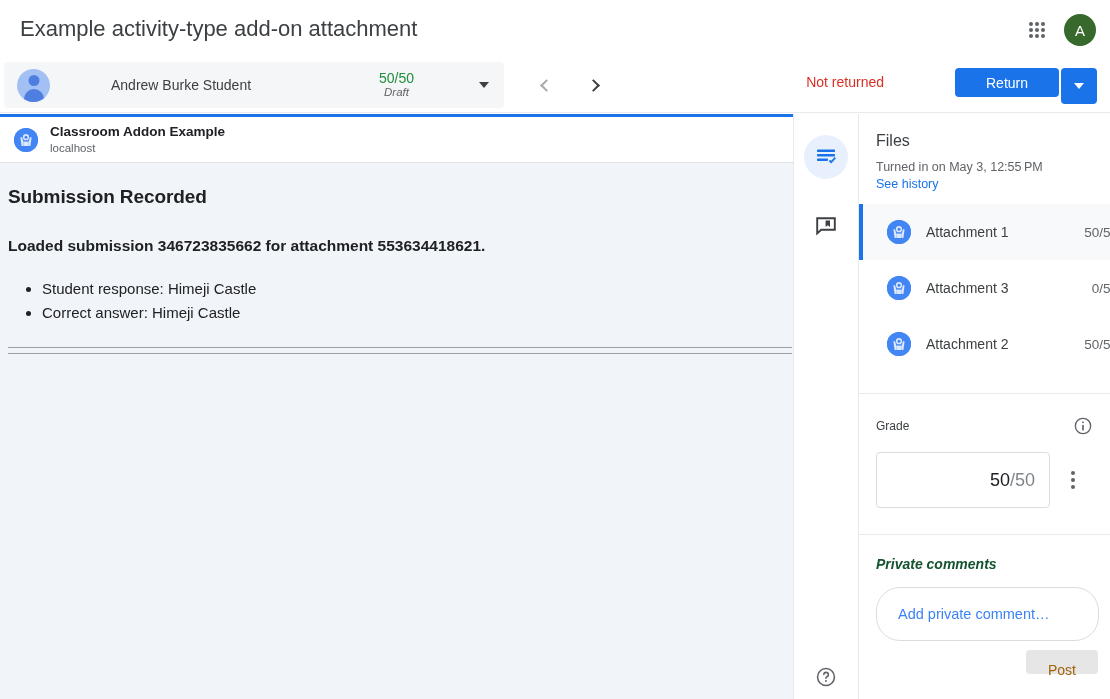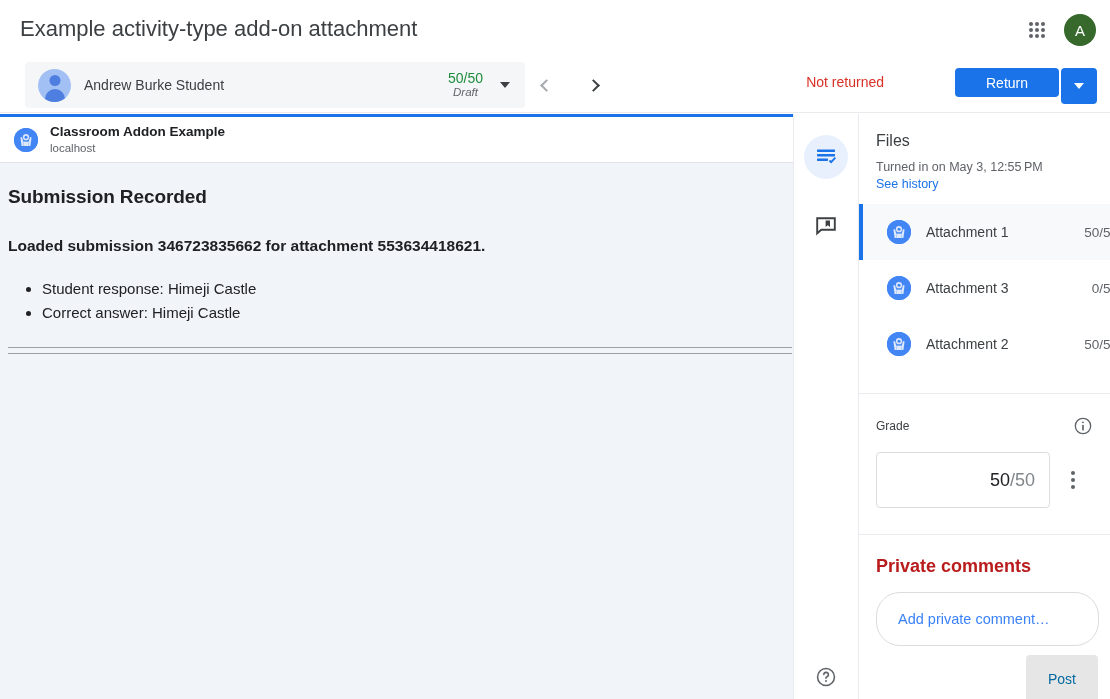--- a/index.html
+++ b/index.html
@@ -85,28 +85,29 @@
   .subbar {
     position: absolute;
     top: 58px; left: 0;
     width: 1110px;
     height: 55px;
     background: #fff;
     border-bottom: 1px solid #e8eaed;
   }
   .student-chip {
     position: absolute;
-    left: 25px; top: 62px;
+    left: 4px; top: 62px;
     width: 500px;
     height: 46px;
     background: #f5f6f7;
     border-radius: 4px;
     display: flex;
     align-items: center;
     cursor: pointer;
+    gap: 48px;
   }
   .student-avatar {
     width: 33px; height: 33px;
     border-radius: 50%;
     background: #a3c0f5;
     margin-left: 13px;
     position: relative;
     flex: 0 0 auto;
     overflow: hidden;
   }
@@ -475,24 +476,25 @@
   }
   .kebab i { width: 4px; height: 4px; border-radius: 50%; background: #5f6368; display: block; }
 
   .sb-divider2 {
     height: 1px;
     background: #e8eaed;
     margin-top: 26px;
   }
 
   .pc-head {
-    font-size: 18px;
+    font-size: 14px;
     font-weight: 700;
-    color: #b91c1c;
+    color: #14532d;
     padding: 21px 0 0 17px;
+    font-style: italic;
   }
   .pc-input {
     margin: 15px 0 0 17px;
     width: 223px;
     height: 54px;
     border: 1px solid #dadce0;
     border-radius: 24px;
     display: flex;
     align-items: center;
     padding-left: 21px;
@@ -503,31 +505,31 @@
     font-size: 14.5px;
     color: #3b82f6;
   }
   .pc-post-row {
     display: flex;
     justify-content: flex-end;
     margin-top: 9px;
     padding-right: 12px;
   }
   .btn-post {
-    height: 48px;
+    height: 20px;
     min-width: 72px;
     background: #e6e6e6;
-    color: #0369a1;
+    color: #a16207;
     border: none;
     border-radius: 4px;
     font-size: 14px;
     font-family: "Liberation Sans", sans-serif;
     font-weight: 500;
     cursor: default;
-    padding: 2px 16px;
+    padding: 12px 16px;
   }
 </style>
 </head>
 <body>
 
 <div class="app">
 
   <div class="topbar">
     <div class="page-title">Example activity-type add-on attachment</div>
 

